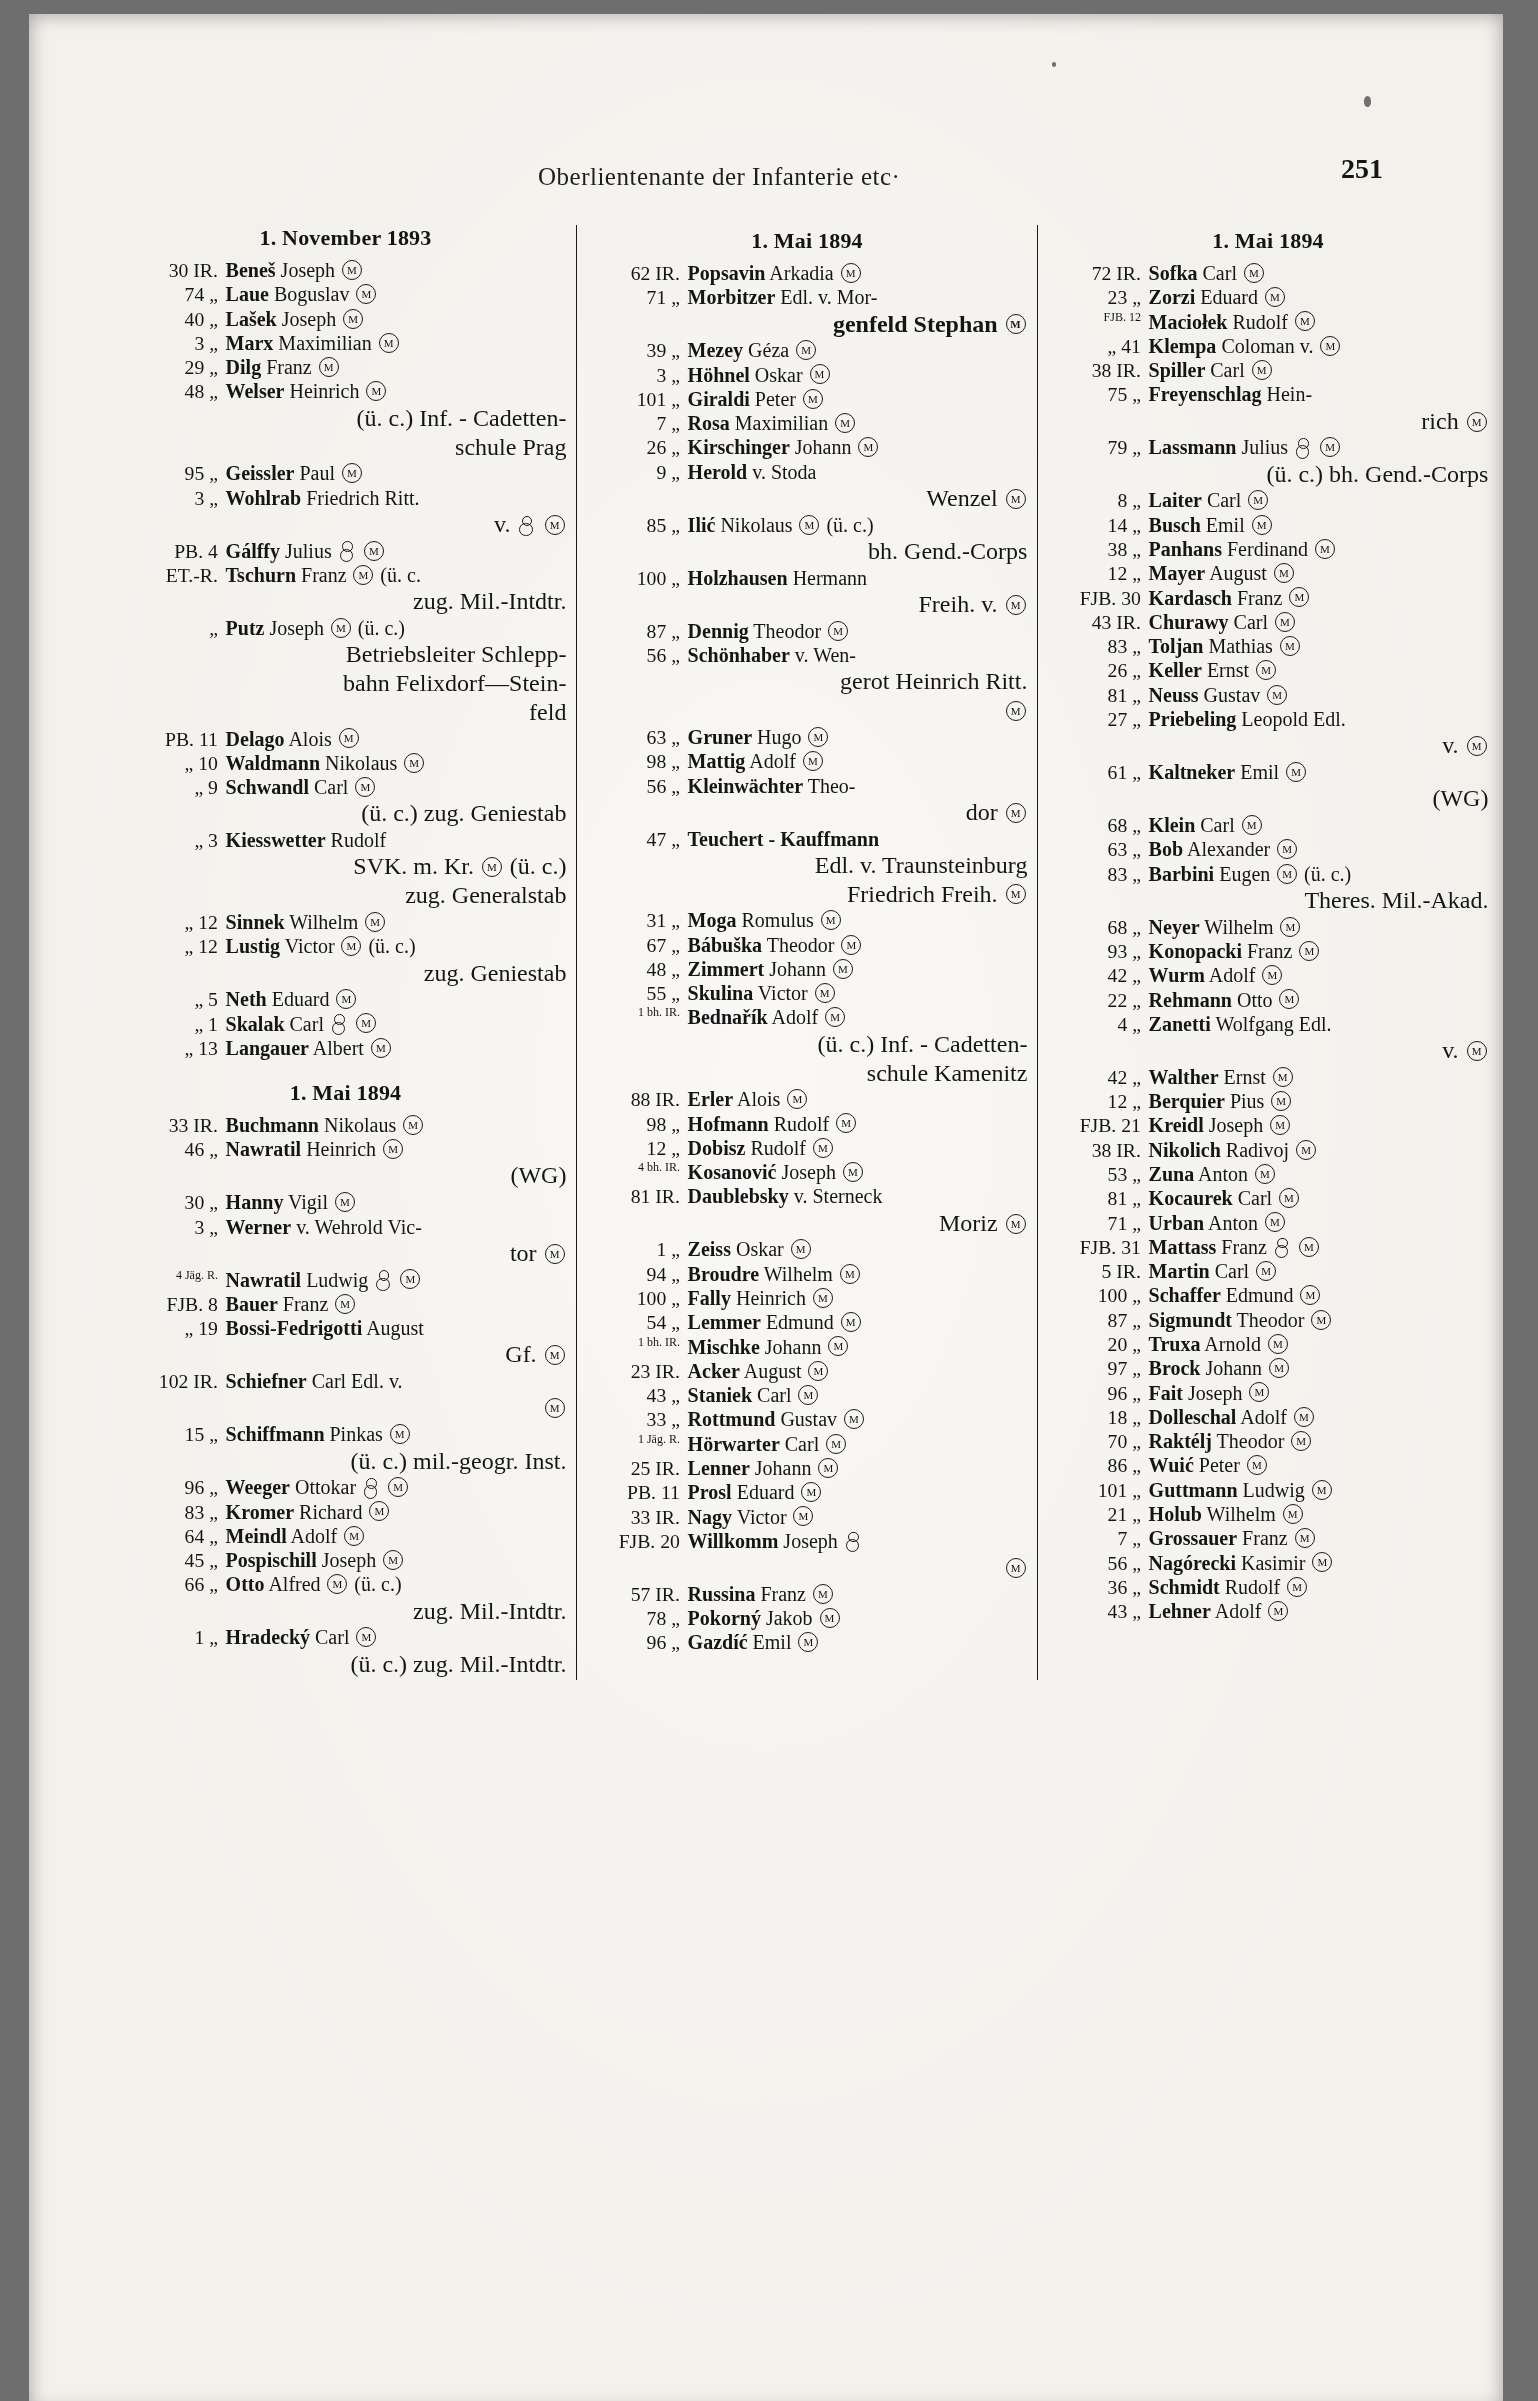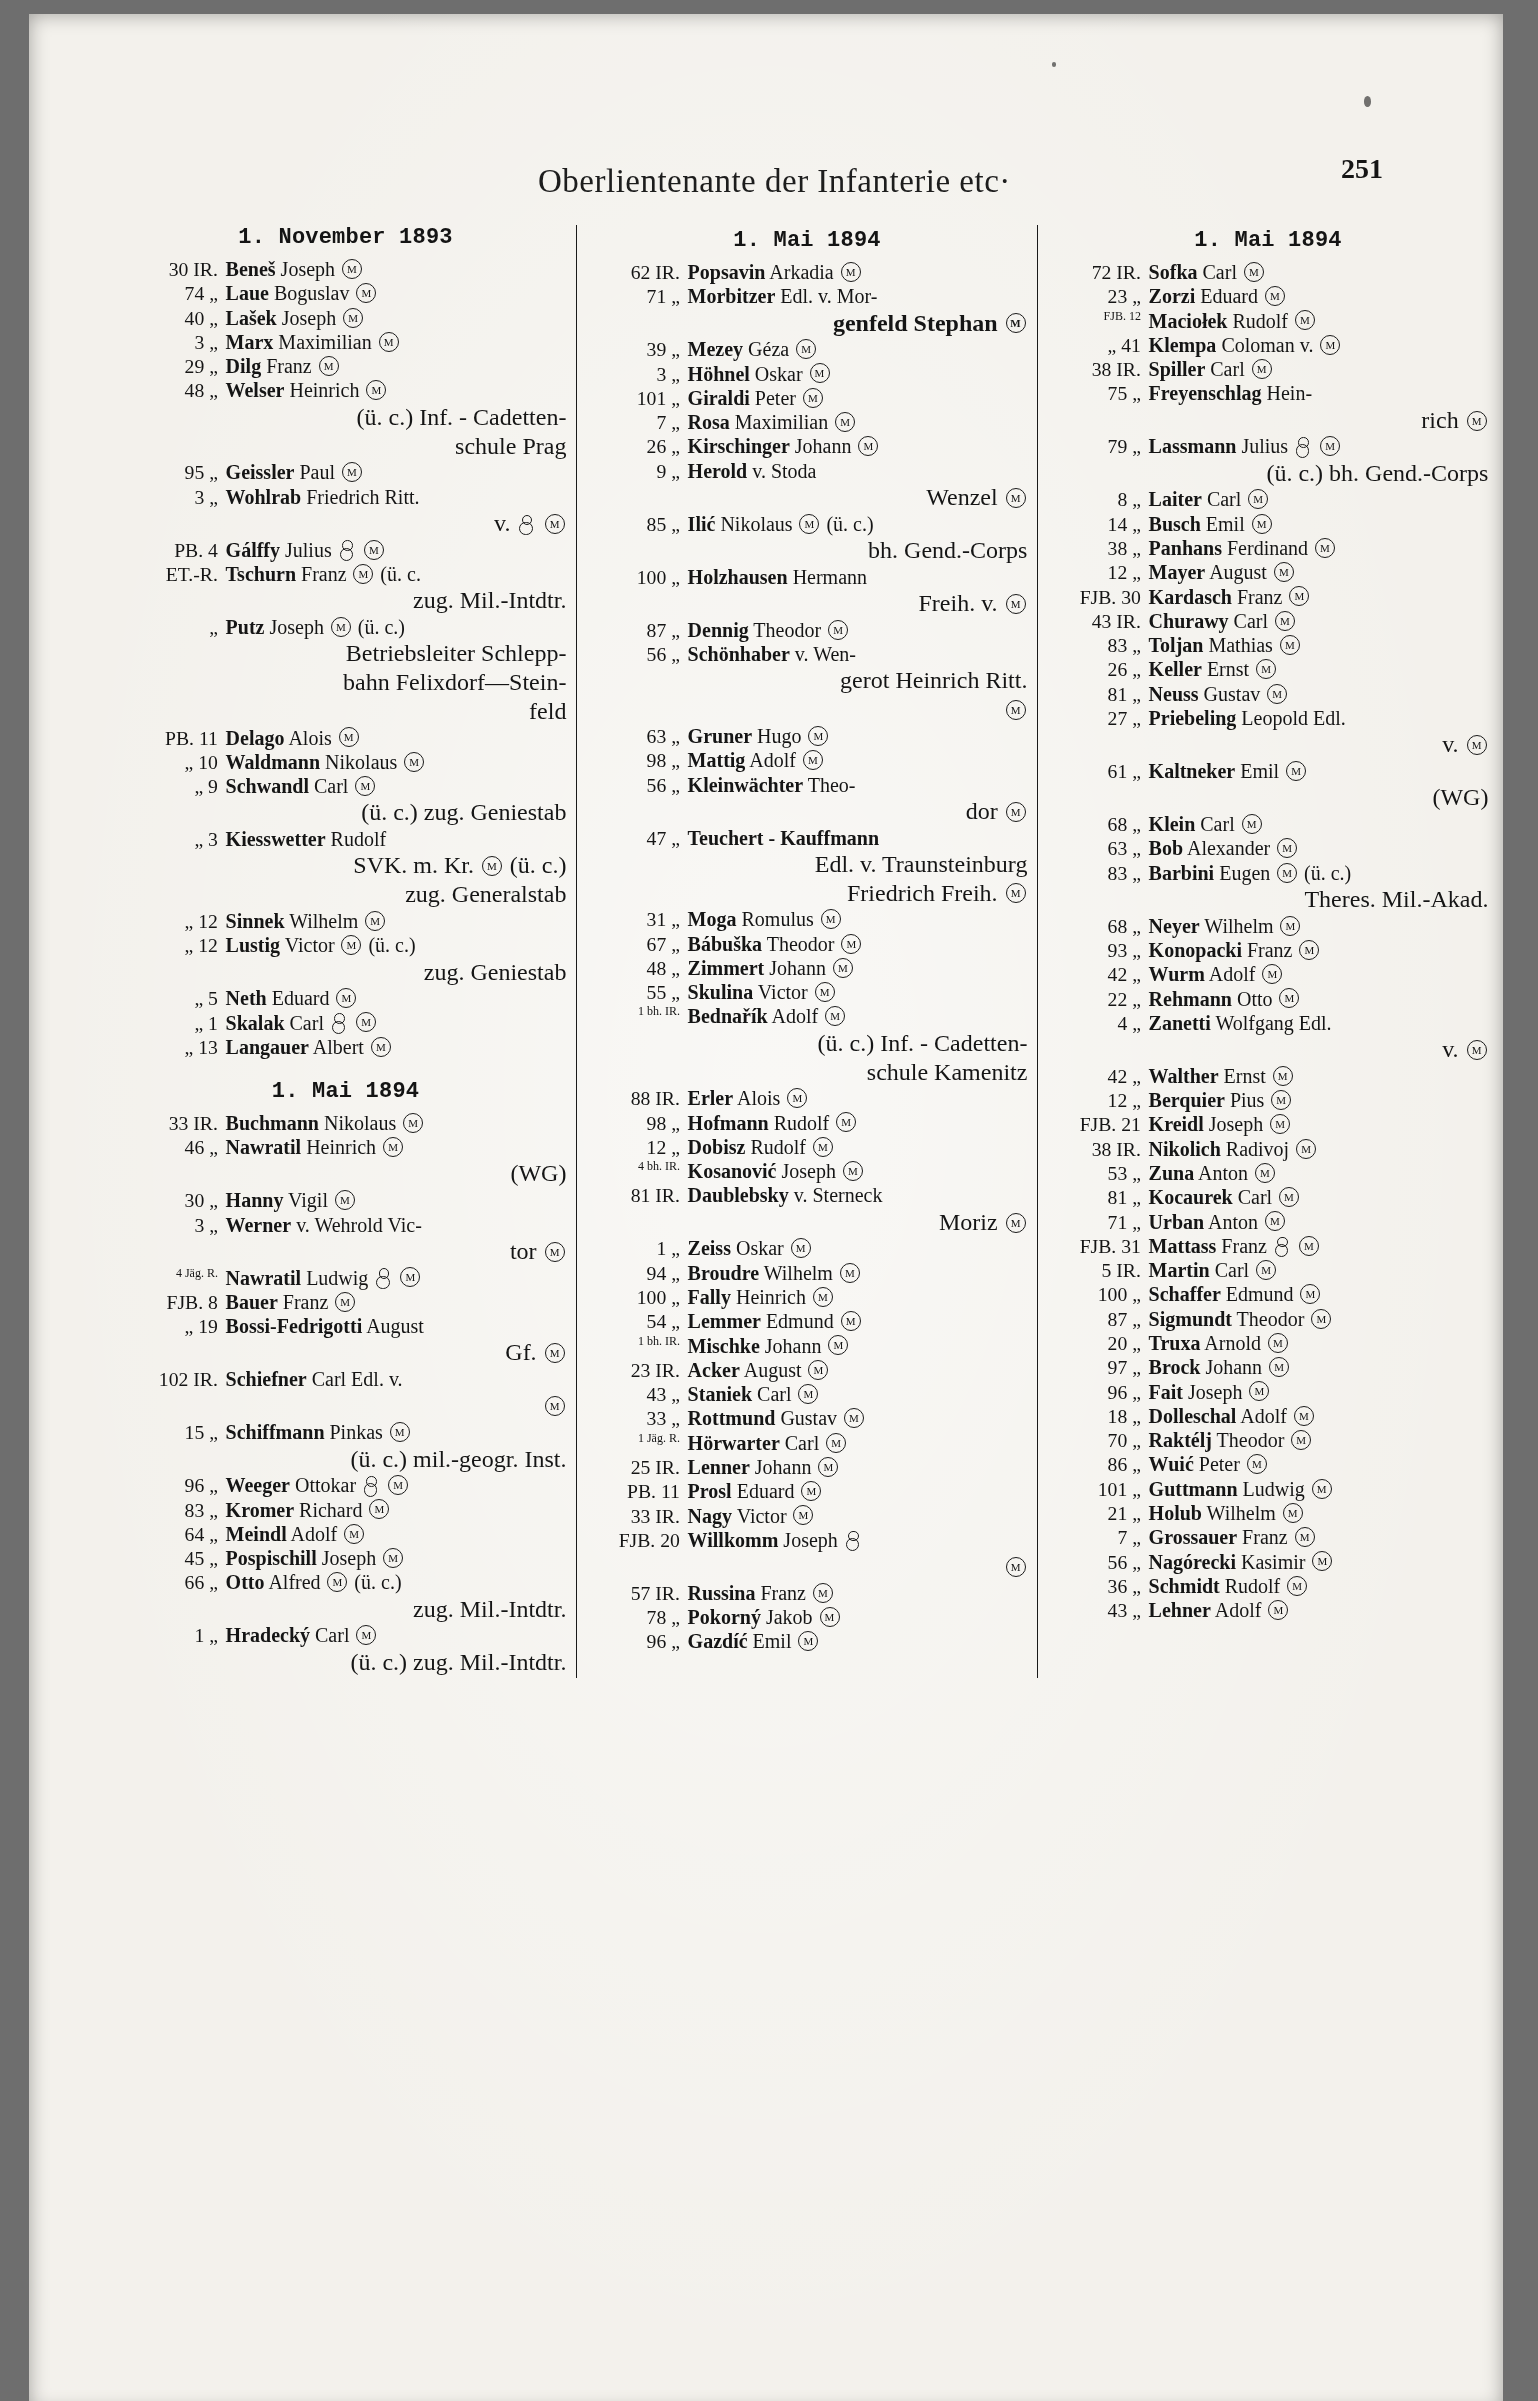--- a/index.html
+++ b/index.html
@@ -24,21 +24,21 @@
   .paper:before{
     content:"";
     position:absolute;left:0;top:0;right:0;bottom:0;
     background:radial-gradient(ellipse at 50% 45%, rgba(255,255,255,.5) 0%, rgba(238,235,228,0) 70%);
     pointer-events:none;
   }
   .speck{position:absolute;background:#2b2b2b;border-radius:50%;opacity:.65;}
   .head-title{
     position:absolute;
     left:509px; top:149px;
-    font-size:33px;
+    font-size:25px;
     letter-spacing:0.5px;
     color:#1d1d1d;
     white-space:nowrap;
   }
   .page-num{
     position:absolute;
     right:120px; top:139px;
     font-size:28px;
     font-weight:bold;
     color:#151515;
@@ -60,21 +60,20 @@
   .col.c2{border-left:1.9px solid #1a1a1a;}
   .col.c3{border-left:1.9px solid #1a1a1a;}
 
   .sect-head{
     text-align:center;
     font-weight:bold;
     font-size:22px;
     letter-spacing:0.2px;
     margin:2.9px 0 7.7px 0;
     color:#141414;
-    font-family:Liberation Mono, monospace;
   }
   .col.c1 .sect-head.first{margin-top:0;}
   .sect-head.sp{margin-top:21px;}
 
   .row{
     display:flex;
     align-items:flex-start;
     font-size:20px;
     line-height:1.12;
     color:#151515;

